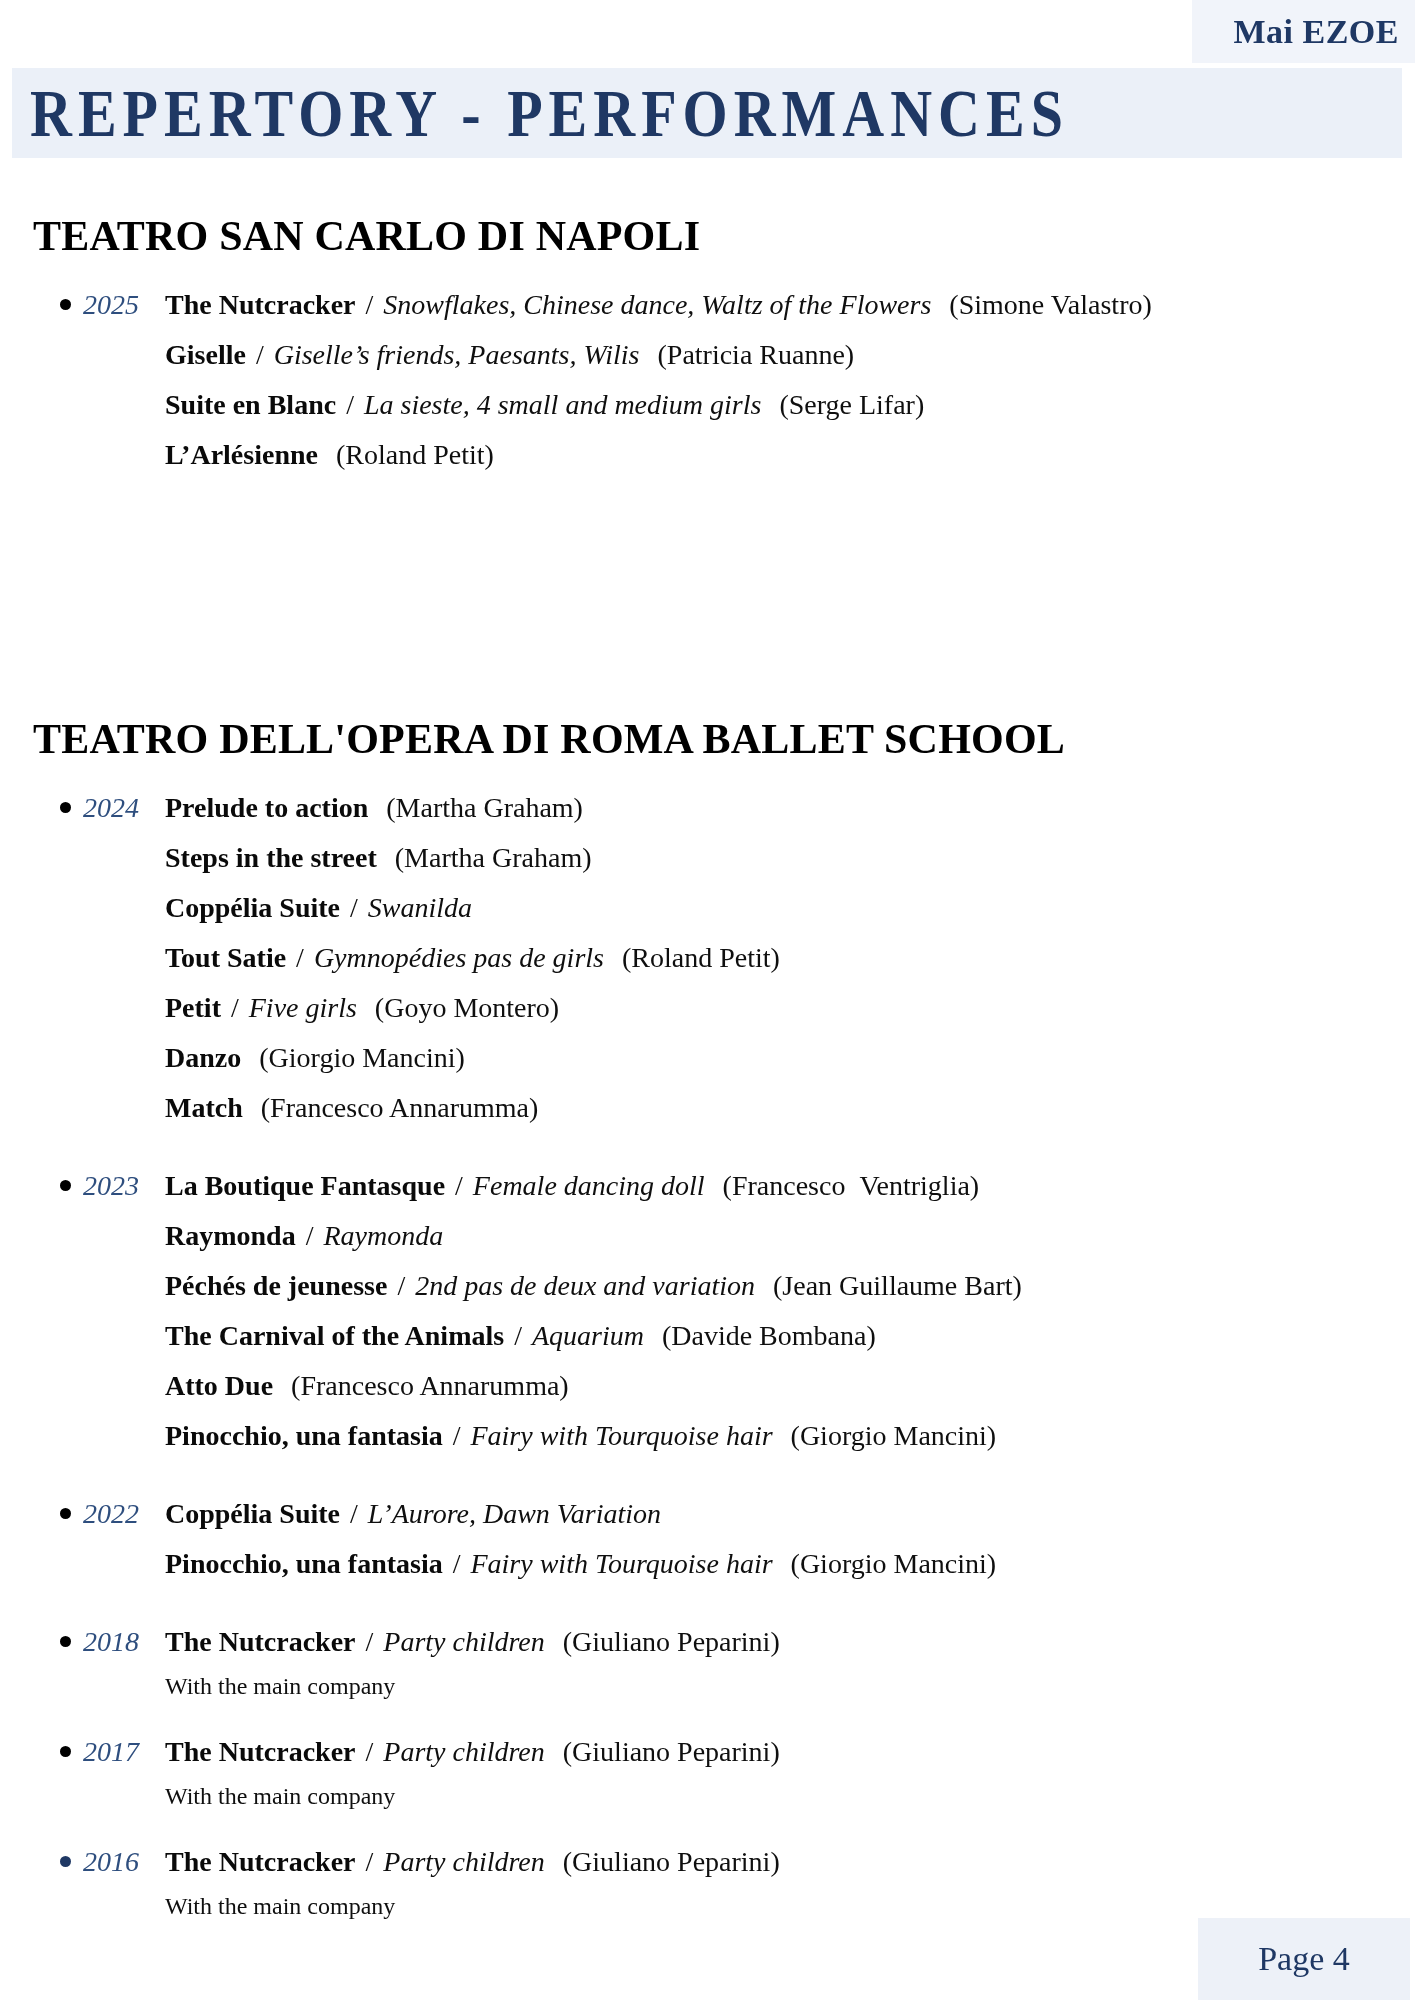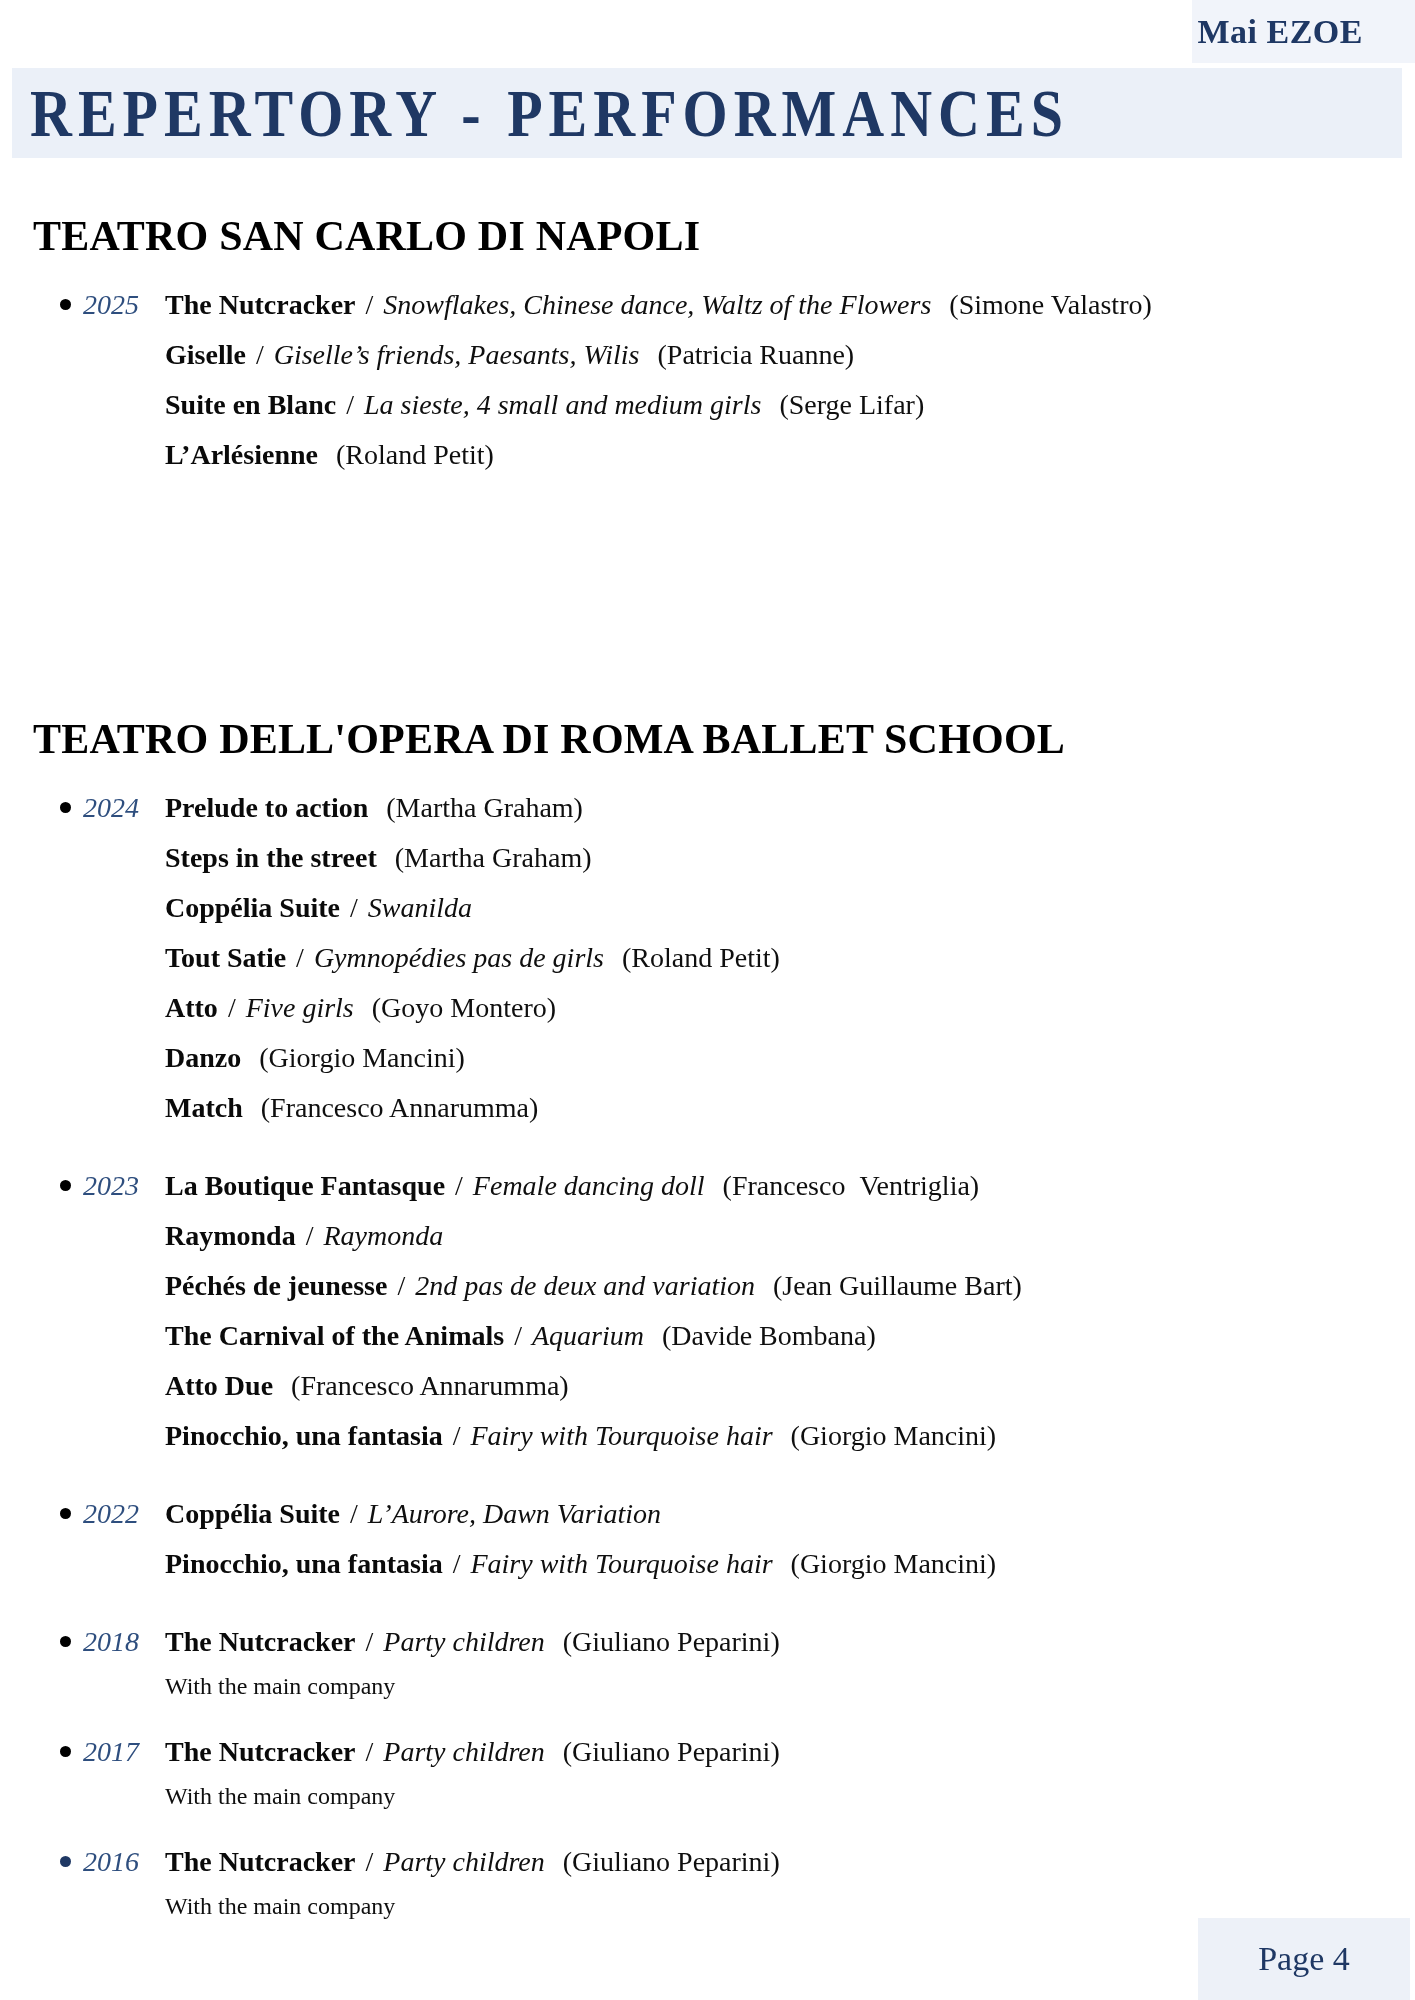--- a/index.html
+++ b/index.html
@@ -10,21 +10,21 @@
     color:#0f0f0f;
     position:relative;
     overflow:hidden;
   }
   
   .name-box{
     position:absolute;top:0;right:0;
     width:223px;height:63px;
     background:#f1f4fa;
     display:flex;align-items:center;justify-content:flex-end;
-    padding-right:52px;box-sizing:border-box;
+    padding-right:16px;box-sizing:border-box;
   }
   .name-box .name{
     font-weight:bold;font-size:34px;color:#1f3864;letter-spacing:0.5px;
   }
   
   .title-band{
     position:absolute;top:68px;left:12px;
     width:1390px;height:90px;
     background:#ebf0f8;
     display:flex;align-items:center;
@@ -112,21 +112,21 @@
     <div class="section">
       <div class="section-heading">TEATRO DELL'OPERA DI ROMA BALLET SCHOOL</div>
       <div class="entry">
         <span class="bullet"></span>
         <span class="year">2024</span>
         <div class="works">
           <div class="work-line"><span class="work-title">Prelude to action</span><span class="work-credit">(Martha Graham)</span></div>
           <div class="work-line"><span class="work-title">Steps in the street</span><span class="work-credit">(Martha Graham)</span></div>
           <div class="work-line"><span class="work-title">Coppélia Suite</span><span class="work-sep">/</span><span class="work-role">Swanilda</span></div>
           <div class="work-line"><span class="work-title">Tout Satie</span><span class="work-sep">/</span><span class="work-role">Gymnopédies pas de girls</span><span class="work-credit">(Roland Petit)</span></div>
-          <div class="work-line"><span class="work-title">Atto</span><span class="work-sep">/</span><span class="work-role">Five girls</span><span class="work-credit">(Goyo Montero)</span></div>
+          <div class="work-line"><span class="work-title">Petit</span><span class="work-sep">/</span><span class="work-role">Five girls</span><span class="work-credit">(Goyo Montero)</span></div>
           <div class="work-line"><span class="work-title">Danzo</span><span class="work-credit">(Giorgio Mancini)</span></div>
           <div class="work-line"><span class="work-title">Match</span><span class="work-credit">(Francesco Annarumma)</span></div>
         </div>
       </div>
       <div class="entry">
         <span class="bullet"></span>
         <span class="year">2023</span>
         <div class="works">
           <div class="work-line"><span class="work-title">La Boutique Fantasque</span><span class="work-sep">/</span><span class="work-role">Female dancing doll</span><span class="work-credit">(Francesco &nbsp;Ventriglia)</span></div>
           <div class="work-line"><span class="work-title">Raymonda</span><span class="work-sep">/</span><span class="work-role">Raymonda</span></div>

